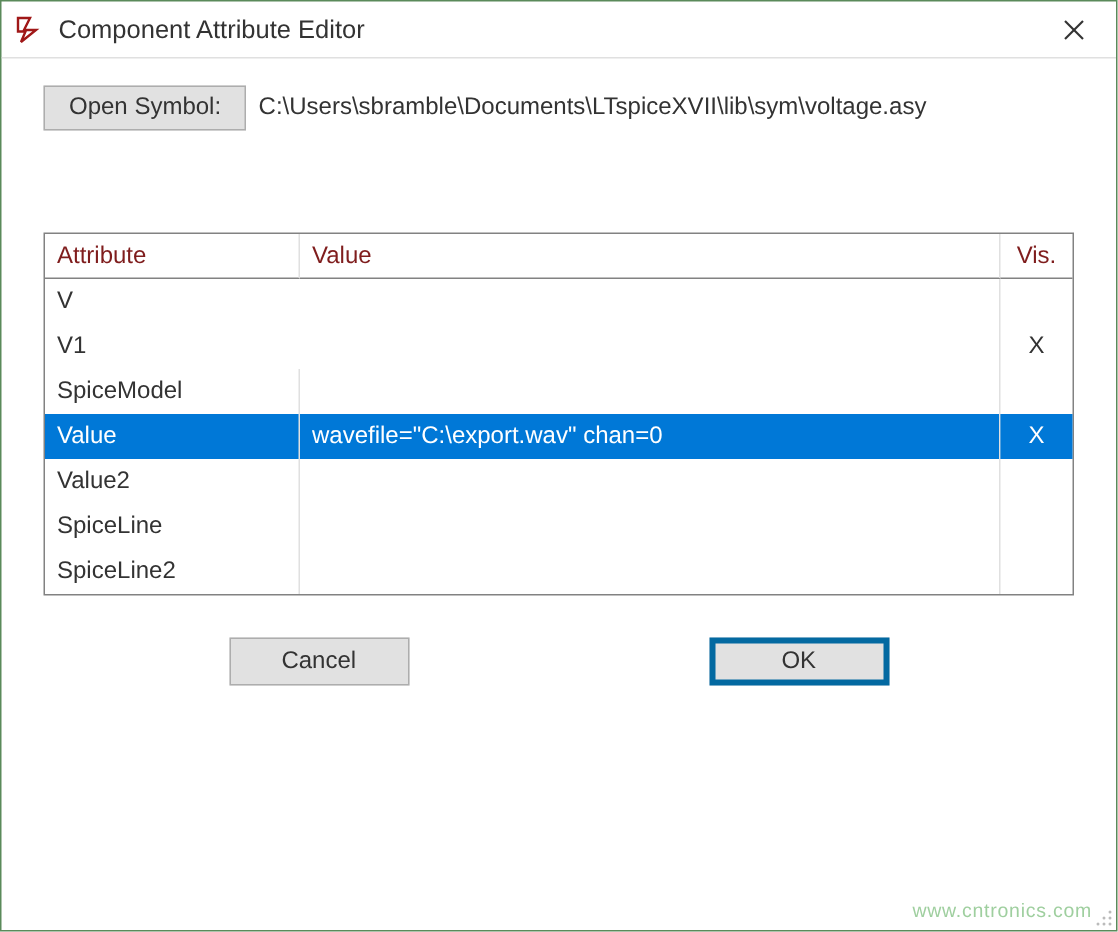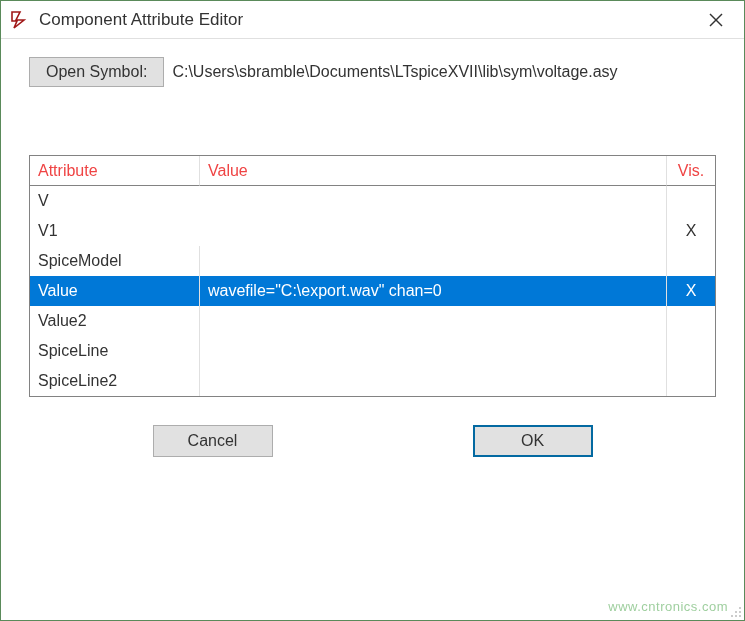--- a/index.html
+++ b/index.html
@@ -75,21 +75,21 @@
       border: 1px solid #828282;
       background: #fff;
     }
     .attr-row {
       display: flex;
       align-items: stretch;
       min-height: 30px;
     }
     .attr-row.header .cell {
       font-size: 16px;
-      color: #ef4444;
+      color: #7f1d1d;
     }
     .cell {
       padding: 4px 8px;
       font-size: 16px;
       color: #333;
       display: flex;
       align-items: center;
       border-right: 1px solid #e0e0e0;
     }
     .attr-row.header .cell {
@@ -115,21 +115,21 @@
       width: 120px;
       height: 32px;
       background: #e1e1e1;
       border: 1px solid #adadad;
       font-size: 16px;
       color: #333;
       cursor: pointer;
       font-family: inherit;
     }
     .dlg-btn.ok {
-      border: 2px solid #0369a1;
+      border: 4px solid #0369a1;
       background: #e1e1e1;
     }
     .watermark {
       position: absolute;
       bottom: 6px;
       right: 16px;
       color: #9fcf9f;
       font-size: 13px;
       letter-spacing: 0.5px;
       margin-left: 12px;

